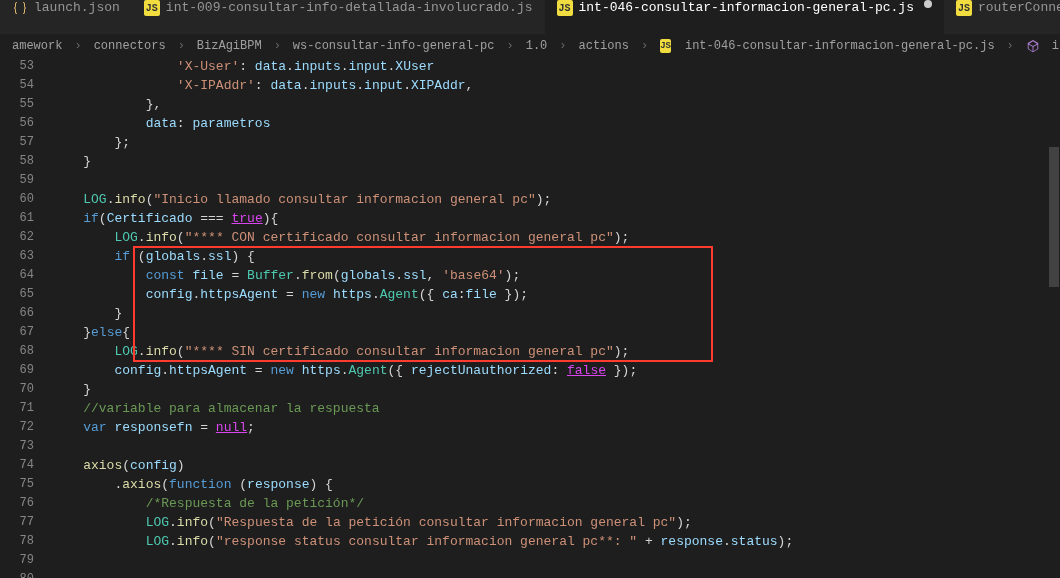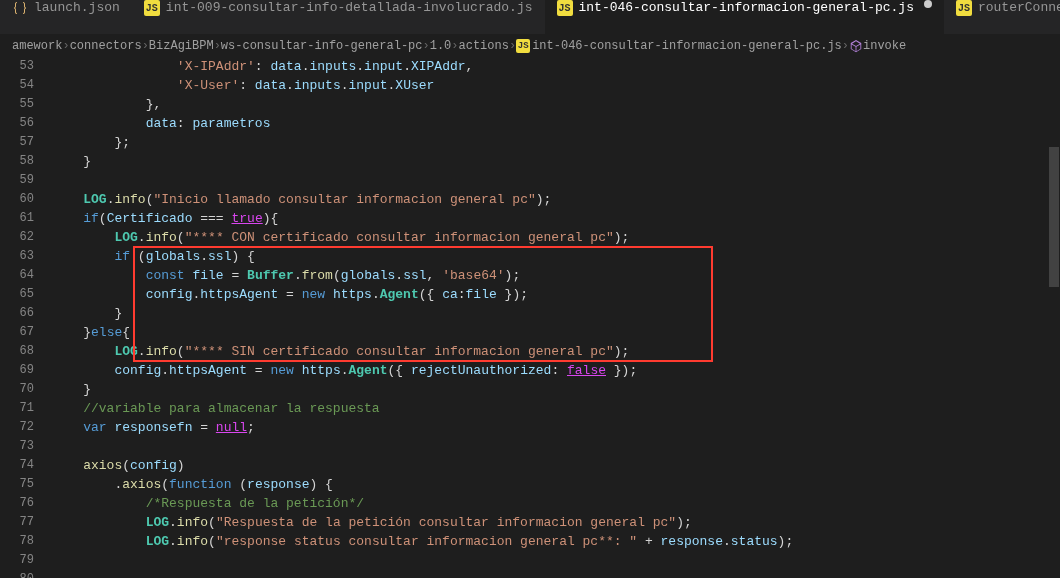--- a/index.html
+++ b/index.html
@@ -3,34 +3,34 @@
 <meta charset="utf-8">
 <style>
 * { margin:0; padding:0; box-sizing:border-box; }
 body { background:#1e1e1e; font-family:Consolas,'Courier New',monospace; font-size:13px; color:#d4d4d4; width:1060px; height:578px; overflow:hidden; }
 .tabs { display:flex; background:#252526; height:35px; border-bottom:1px solid #1e1e1e; }
 .tab { display:flex; align-items:flex-start; padding:0 12px; height:35px; font-size:13px; color:#969696; cursor:pointer; white-space:nowrap; gap:6px; }
 .tab.active { background:#1e1e1e; color:#ffffff; }
 .tab .icon-js { width:16px; height:16px; display:inline-flex; align-items:center; justify-content:center; background:#f1dd3f; color:#323330; font-size:10px; font-weight:bold; border-radius:2px; }
 .tab .icon-json { width:16px; height:16px; display:inline-flex; }
 .tab .dot { width:8px; height:8px; background:#cccccc; border-radius:50%; margin-left:4px; }
-.breadcrumbs { display:flex; align-items:center; height:22px; padding:0 12px; font-size:12px; color:#a0a0a0; gap:0; background:#1e1e1e; overflow:hidden; white-space:nowrap; }
+.breadcrumbs { display:flex; align-items:center; height:22px; padding:0 12px; font-size:12px; color:#a0a0a0; gap:12px; background:#1e1e1e; overflow:hidden; white-space:nowrap; }
 .breadcrumbs .sep { color:#666; }
 .bc-icon-js { width:14px; height:14px; display:inline-flex; align-items:center; justify-content:center; background:#f1dd3f; color:#323330; font-size:9px; font-weight:bold; border-radius:2px; margin-right:2px; }
 .bc-icon-cube { width:14px; height:14px; display:inline-flex; align-items:center; justify-content:center; }
 .editor { display:flex; height:calc(578px - 35px - 22px); background:#1e1e1e; }
 .gutter { width:52px; text-align:right; padding-right:18px; color:#858585; user-select:none; }
 .gutter .ln { height:19px; line-height:19px; font-size:12px; }
 .code { flex:1; position:relative; }
 .code .line { height:19px; line-height:19px; white-space:pre; font-size:13px; }
 .highlight-box { position:absolute; border:2px solid #ff3b30; pointer-events:none; }
 .tk-str { color:#ce9178; }
 .tk-prop { color:#9cdcfe; }
 .tk-var { color:#9cdcfe; }
-.tk-obj { color:#4ec9b0;font-weight:bold; }
+.tk-obj { color:#4ec9b0; }
 .tk-fn { color:#dcdcaa; }
 .tk-kw { color:#569cd6; }
 .tk-const { color:#d946ef;text-decoration:underline; }
 .tk-cmt { color:#6a9955; }
 .tk-pun { color:#d4d4d4; }
 .scrollbar { position:absolute; right:0; top:57px; width:14px; height:521px; background:#1e1e1e; }
 .scrollbar .thumb { position:absolute; right:1px; width:10px; height:140px; top:90px; background:#424242; border-radius:0; }
 </style>
 </head>
 <body>
@@ -109,22 +109,22 @@
     <div class="ln">74</div>
     <div class="ln">75</div>
     <div class="ln">76</div>
     <div class="ln">77</div>
     <div class="ln">78</div>
     <div class="ln">79</div>
     <div class="ln">80</div>
   </div>
   <div class="code" id="code-area">
 
-  <div class="line">                <span class="tk-str">'X-IPAddr'</span><span class="tk-pun">: </span><span class="tk-var">data</span><span class="tk-pun">.</span><span class="tk-prop">inputs</span><span class="tk-pun">.</span><span class="tk-prop">input</span><span class="tk-pun">.</span><span class="tk-prop">XIPAddr</span><span class="tk-pun">,</span></div>
-      <div class="line">                <span class="tk-str">'X-User'</span><span class="tk-pun">: </span><span class="tk-var">data</span><span class="tk-pun">.</span><span class="tk-prop">inputs</span><span class="tk-pun">.</span><span class="tk-prop">input</span><span class="tk-pun">.</span><span class="tk-prop">XUser</span></div>
+  <div class="line">                <span class="tk-str">'X-User'</span><span class="tk-pun">: </span><span class="tk-var">data</span><span class="tk-pun">.</span><span class="tk-prop">inputs</span><span class="tk-pun">.</span><span class="tk-prop">input</span><span class="tk-pun">.</span><span class="tk-prop">XUser</span></div>
+      <div class="line">                <span class="tk-str">'X-IPAddr'</span><span class="tk-pun">: </span><span class="tk-var">data</span><span class="tk-pun">.</span><span class="tk-prop">inputs</span><span class="tk-pun">.</span><span class="tk-prop">input</span><span class="tk-pun">.</span><span class="tk-prop">XIPAddr</span><span class="tk-pun">,</span></div>
       <div class="line">            <span class="tk-pun">},</span></div>
       <div class="line">            <span class="tk-prop">data</span><span class="tk-pun">: </span><span class="tk-var">parametros</span></div>
       <div class="line">        <span class="tk-pun">};</span></div>
       <div class="line">    <span class="tk-pun">}</span></div>
       <div class="line"></div>
       <div class="line">    <span class="tk-obj">LOG</span><span class="tk-pun">.</span><span class="tk-fn">info</span><span class="tk-pun">(</span><span class="tk-str">"Inicio llamado consultar informacion general pc"</span><span class="tk-pun">);</span></div>
       <div class="line">    <span class="tk-kw">if</span><span class="tk-pun">(</span><span class="tk-var">Certificado</span><span class="tk-pun"> === </span><span class="tk-const">true</span><span class="tk-pun">){</span></div>
       <div class="line">        <span class="tk-obj">LOG</span><span class="tk-pun">.</span><span class="tk-fn">info</span><span class="tk-pun">(</span><span class="tk-str">"**** CON certificado consultar informacion general pc"</span><span class="tk-pun">);</span></div>
       <div class="line">        <span class="tk-kw">if</span><span class="tk-pun"> (</span><span class="tk-var">globals</span><span class="tk-pun">.</span><span class="tk-prop">ssl</span><span class="tk-pun">) {</span></div>
       <div class="line">            <span class="tk-kw">const</span><span class="tk-pun"> </span><span class="tk-var">file</span><span class="tk-pun"> = </span><span class="tk-obj">Buffer</span><span class="tk-pun">.</span><span class="tk-fn">from</span><span class="tk-pun">(</span><span class="tk-var">globals</span><span class="tk-pun">.</span><span class="tk-prop">ssl</span><span class="tk-pun">, </span><span class="tk-str">'base64'</span><span class="tk-pun">);</span></div>

